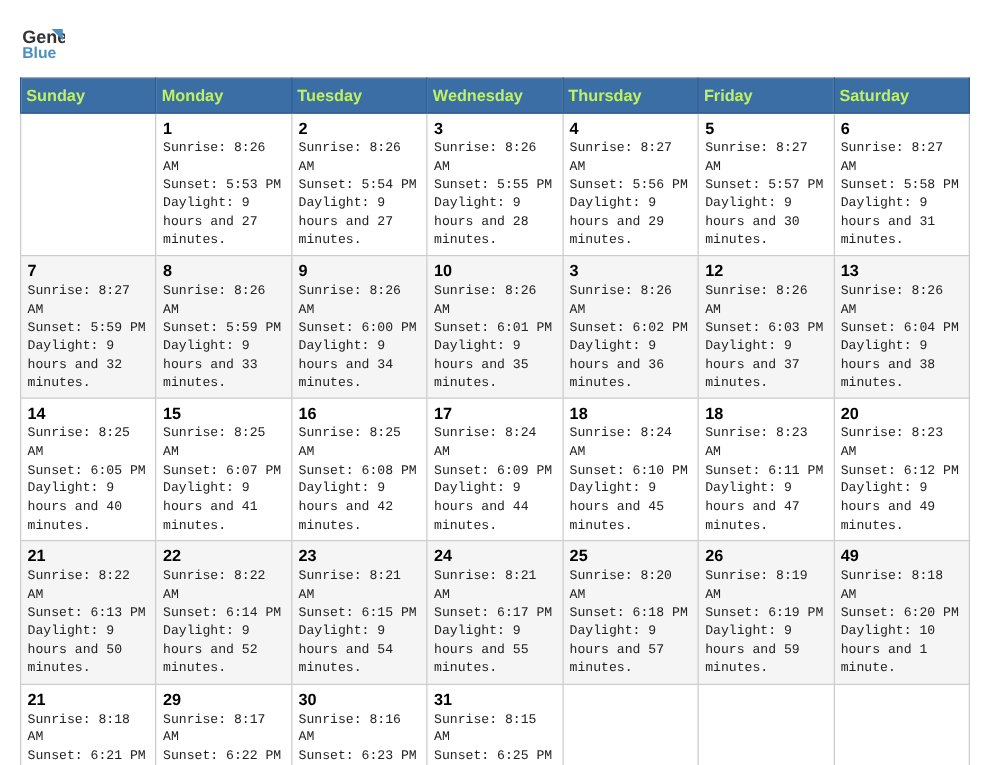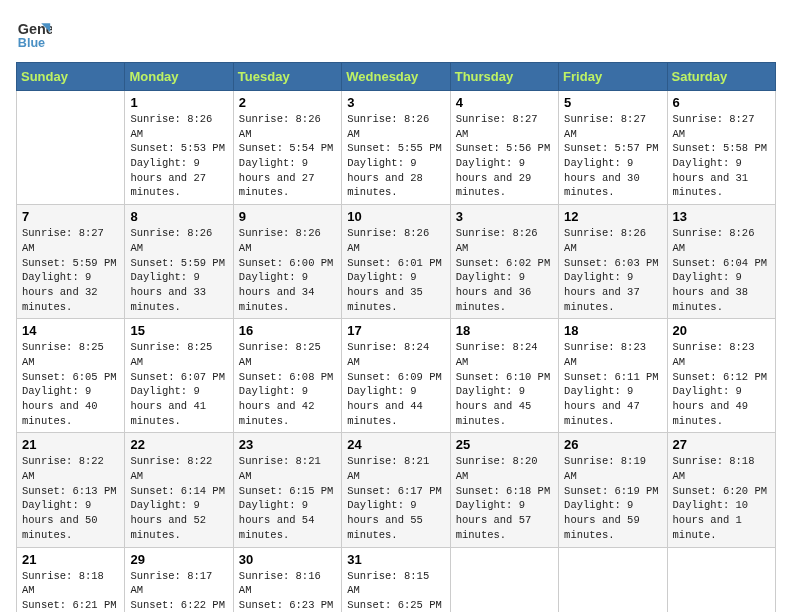--- a/index.html
+++ b/index.html
@@ -212,21 +212,21 @@
         </td>
         <td>
           <span class="day-number">25</span>
           <div class="day-info">Sunrise: 8:20 AM<br>Sunset: 6:18 PM<br>Daylight: 9 hours and 57 minutes.</div>
         </td>
         <td>
           <span class="day-number">26</span>
           <div class="day-info">Sunrise: 8:19 AM<br>Sunset: 6:19 PM<br>Daylight: 9 hours and 59 minutes.</div>
         </td>
         <td>
-          <span class="day-number">27</span>
+          <span class="day-number">49</span>
           <div class="day-info">Sunrise: 8:18 AM<br>Sunset: 6:20 PM<br>Daylight: 10 hours and 1 minute.</div>
         </td>
       </tr>
       <tr>
         <td>
           <span class="day-number">21</span>
           <div class="day-info">Sunrise: 8:18 AM<br>Sunset: 6:21 PM<br>Daylight: 10 hours and 3 minutes.</div>
         </td>
         <td>
           <span class="day-number">29</span>

